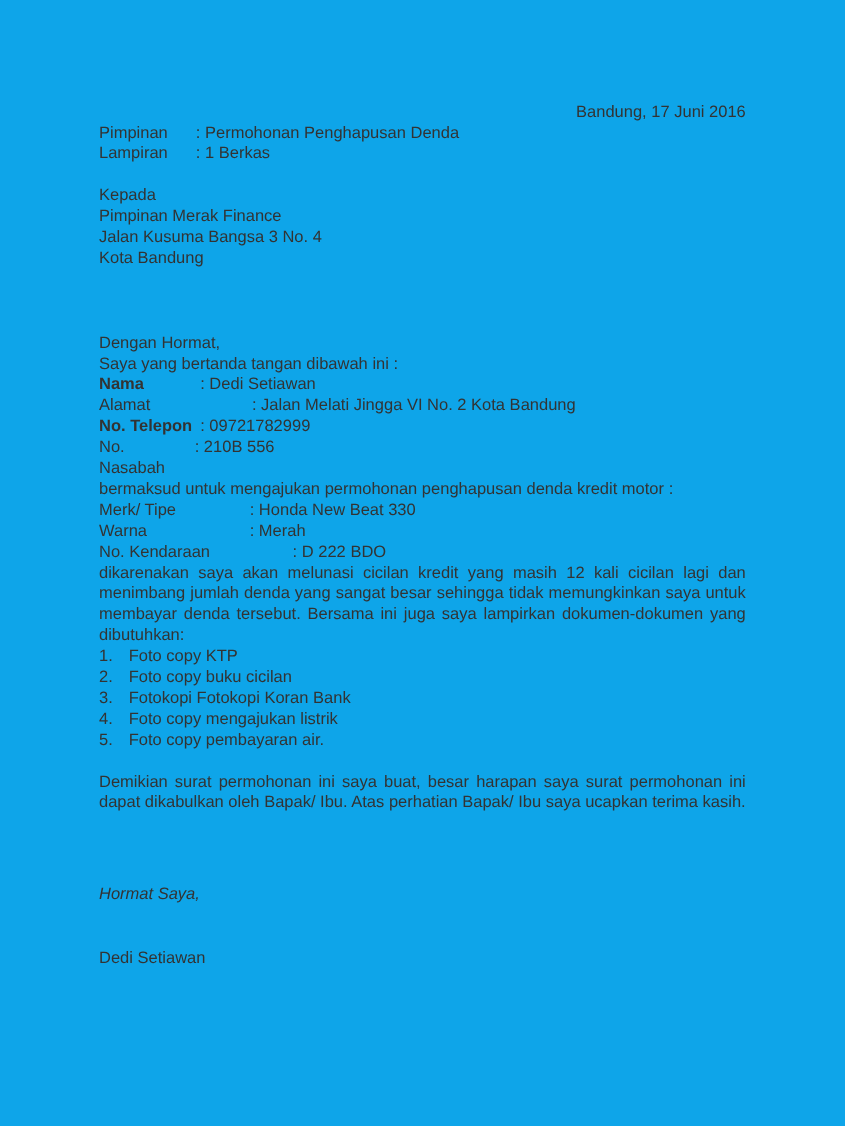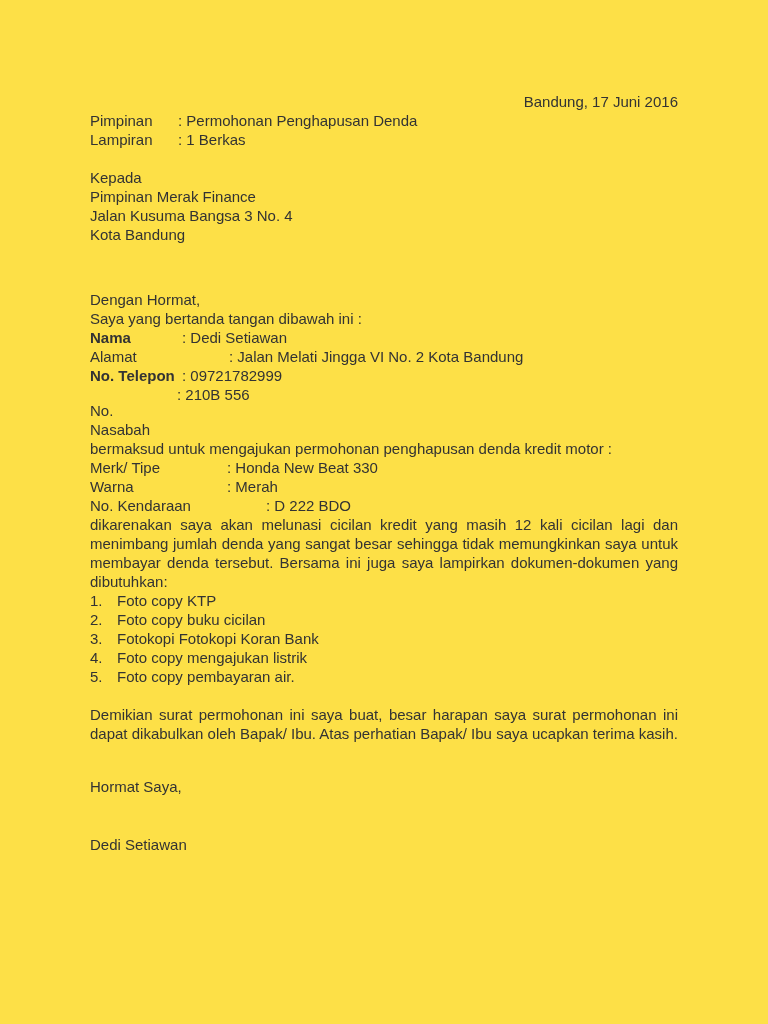--- a/index.html
+++ b/index.html
@@ -2,44 +2,44 @@
 <html><head>
 <meta charset="utf-8">
 <style>
   * { margin: 0; padding: 0; box-sizing: border-box; }
   html, body { background: #ffffff; }
   body { font-family: "Liberation Sans", "DejaVu Sans", sans-serif; }
   .page {
     position: relative;
     width: 768px;
     height: 1024px;
-    background: #fde047;
+    background: #0ea5e9;
     overflow: hidden;
   }
   .content {
     position: absolute;
     top: 92px;
     left: 90px;
     right: 90px;
     font-size: 15px;
     line-height: 19px;
     color: #333333;
   }
   .date-line { text-align: right; }
   .row { display: flex; }
   .lbl { flex-shrink: 0; display: inline-block; }
   .w-meta   { width: 88px;  }
   .w-id     { width: 92px; font-weight: bold;  }
-  .w-nas    { width: 87px; margin-top: 16px;  }
+  .w-nas    { width: 87px;  }
   .w-alamat { width: 139px; }
   .w-veh    { width: 137px; }
   .w-ken    { width: 176px; }
   .gap-1 { margin-top: 19px; }
-  .gap-2 { margin-top: 46px; }
-  .gap-sign { margin-top: 34px; }
+  .gap-2 { margin-top: 58px; }
+  .gap-sign { margin-top: 64px; font-style: italic; }
   .gap-name { margin-top: 39px; }
   .para { text-align: justify; }
   .list-row { display: flex; }
   .list-num { flex-shrink: 0; width: 27px; }
 </style>
 </head>
 <body>
 
 <div class="page">
   <div class="content">

